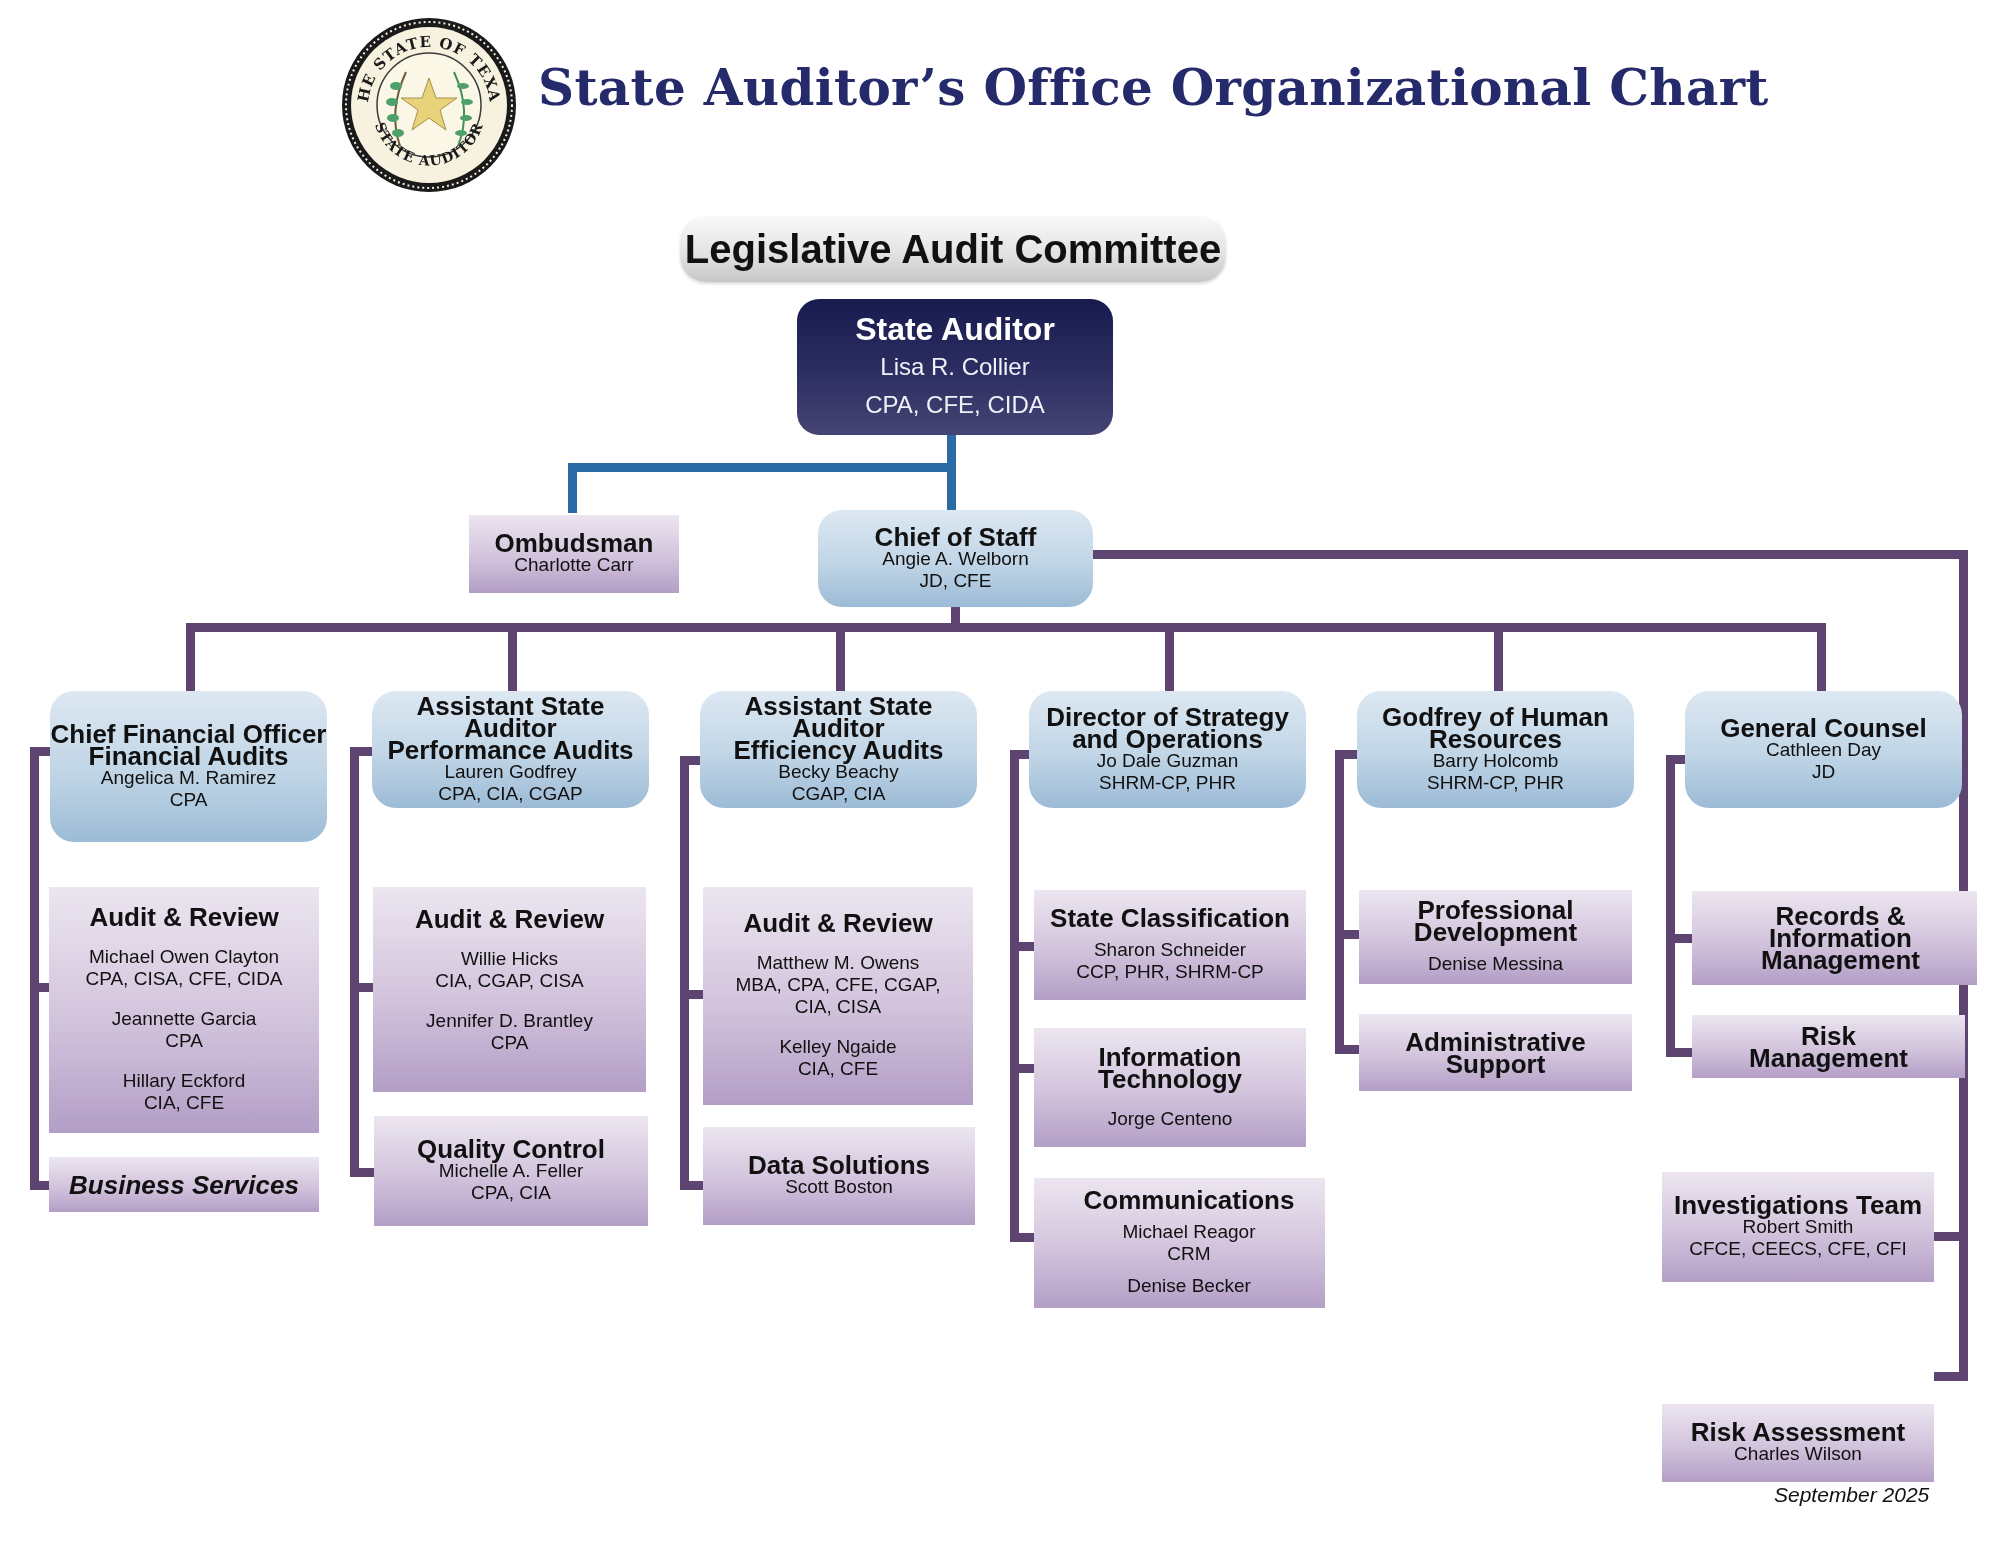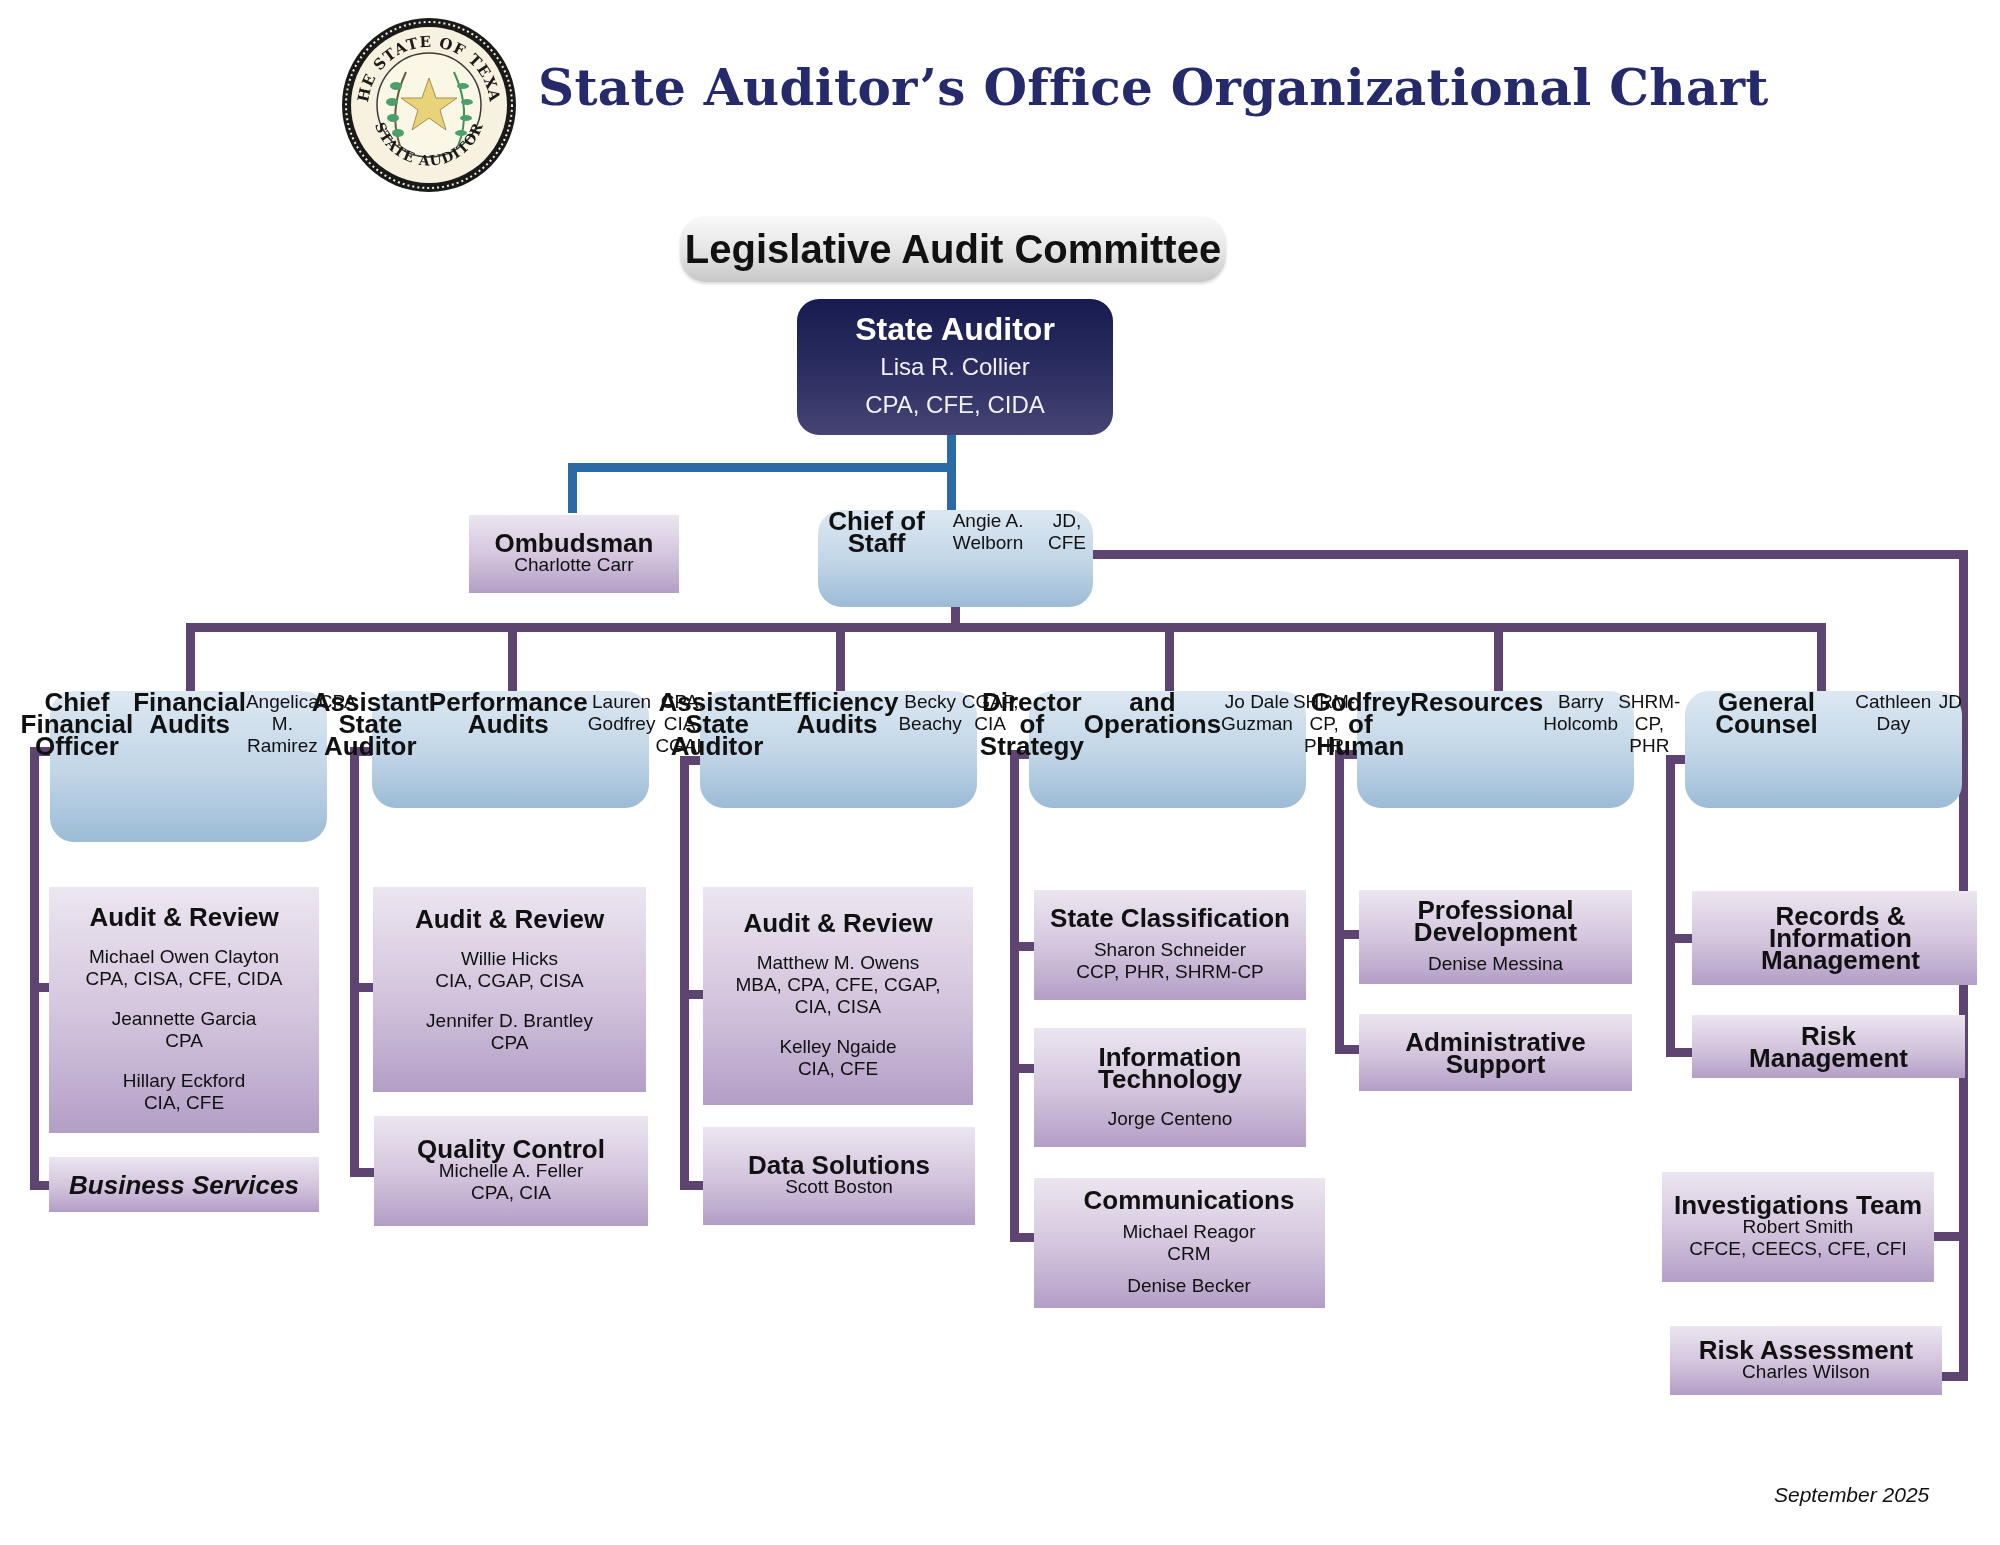--- a/index.html
+++ b/index.html
@@ -16,21 +16,21 @@
      display:flex; align-items:center; justify-content:center; }
   #committee span { font-family:"Liberation Sans",sans-serif; font-weight:bold; font-size:40px; color:#111; }
   
   #auditor { left:797px; top:299px; width:316px; height:136px; border-radius:22px;
      background:linear-gradient(#181b4f,#2b2d60 50%,#454474);
      color:#fff; text-align:center; display:flex; flex-direction:column; justify-content:center; }
   #auditor .t { font-family:"Liberation Sans",sans-serif; font-weight:bold; font-size:32px; line-height:38px; }
   #auditor .n { font-family:"Liberation Sans",sans-serif; font-size:24px; line-height:38px; color:#f0f0f8; }
   
   .blue { background:linear-gradient(#dde8f2,#c0d5e6 55%,#9cbbd6); border-radius:24px;
-          display:flex; flex-direction:row; justify-content:center; text-align:center; }
+          display:flex; flex-direction:column; justify-content:center; text-align:center; }
   .purple { background:linear-gradient(#ece6f0,#d2c3dc 55%,#b39ec6);
           display:flex; flex-direction:column; justify-content:center; text-align:center; }
   .bt { font-family:"Liberation Sans",sans-serif; font-weight:bold; font-size:26px; line-height:22px; color:#111; }
   .nm { font-family:"Liberation Sans",sans-serif; font-size:19px; line-height:22px; color:#111; }
   .gap { height:18px; }
   .gap2 { height:10px; }
   
   .ln { position:absolute; background:#5e4470; }
   .lb { position:absolute; background:#2a6aa5; }
   #footer { left:1774px; top:1483px; font-family:"Liberation Sans",sans-serif; font-style:italic; font-size:21px; color:#111; }
@@ -264,18 +264,18 @@
 <div class="abs purple" style="left:1692px; top:1015px; width:273px; height:63px;">
   <div class="bt">Risk</div>
   <div class="bt">Management</div>
 </div>
 
 <div class="abs purple" style="left:1662px; top:1172px; width:272px; height:110px;">
   <div class="bt">Investigations Team</div>
   <div class="nm">Robert Smith</div>
   <div class="nm">CFCE, CEECS, CFE, CFI</div>
 </div>
-<div class="abs purple" style="left:1662px; top:1326px; width:272px; height:69px;margin-left:8px;">
+<div class="abs purple" style="left:1662px; top:1404px; width:272px; height:78px;">
   <div class="bt">Risk Assessment</div>
   <div class="nm">Charles Wilson</div>
 </div>
 
 <div id="footer" class="abs">September 2025</div>
 
 </body></html>

